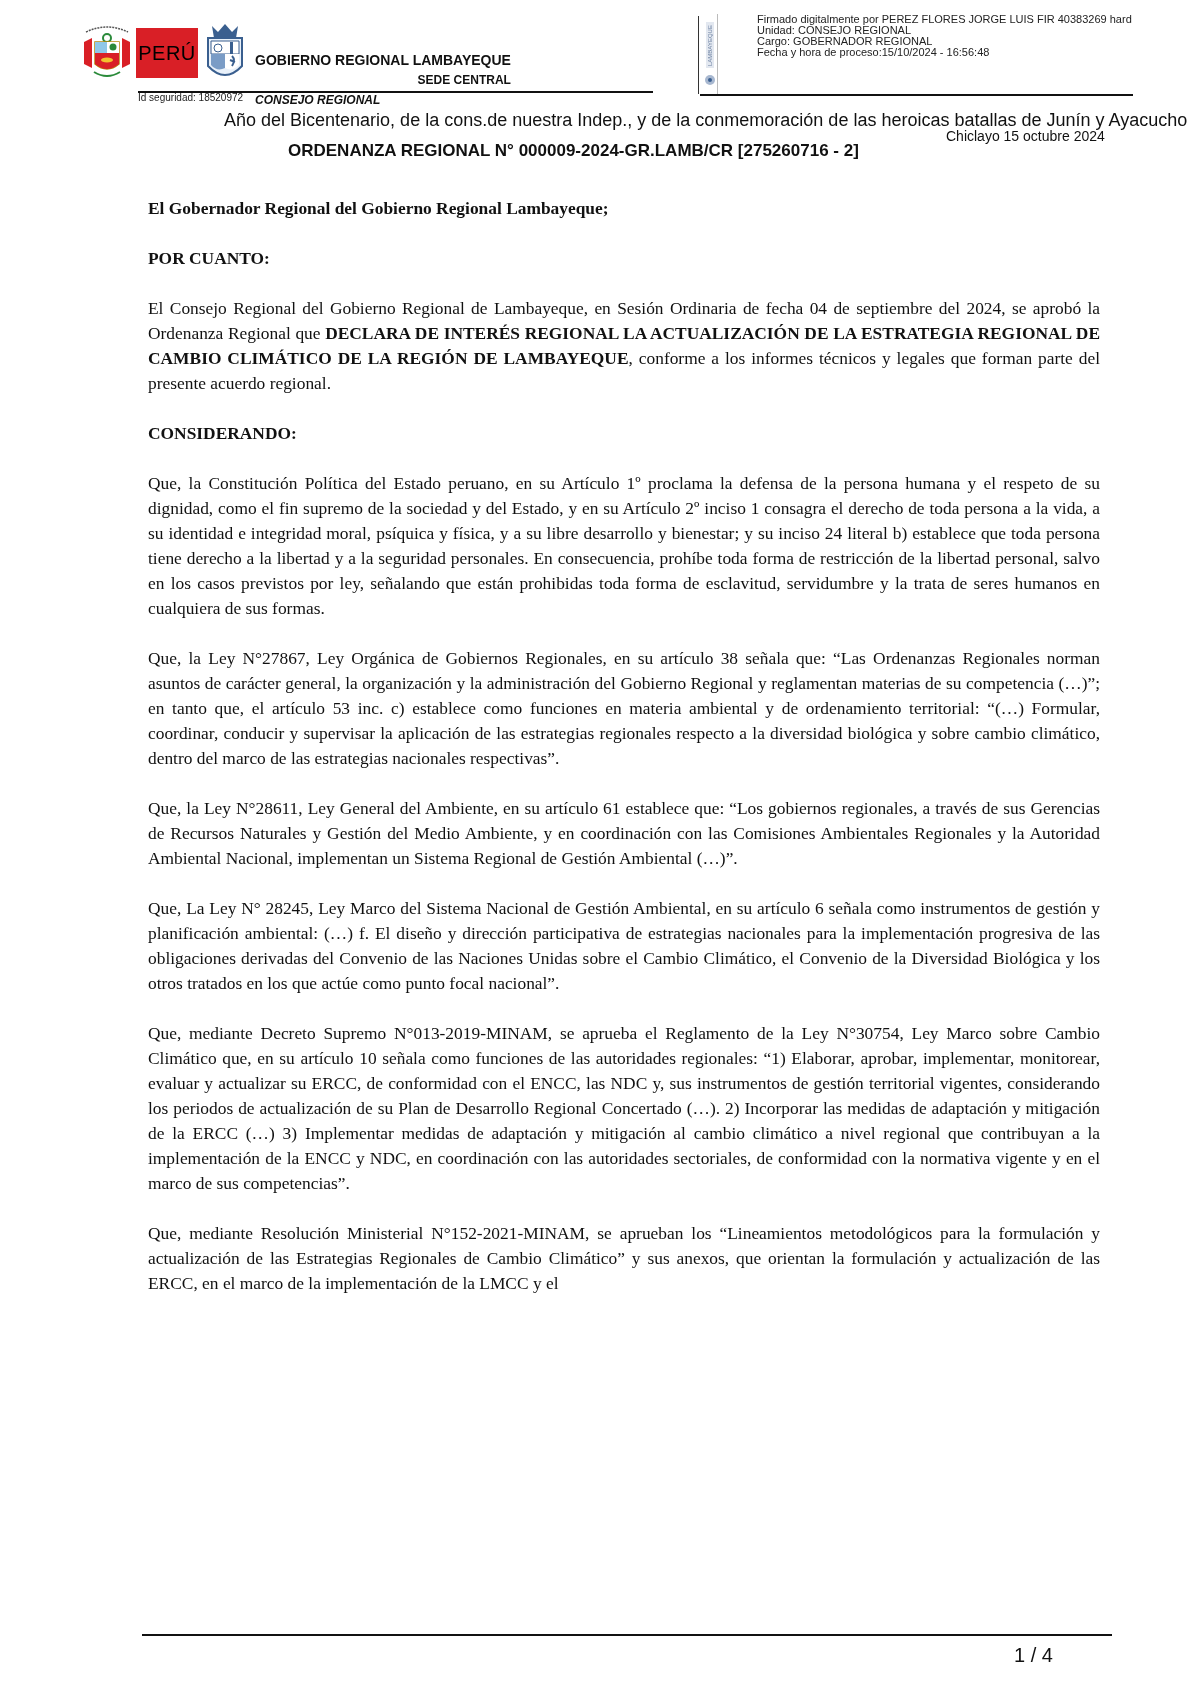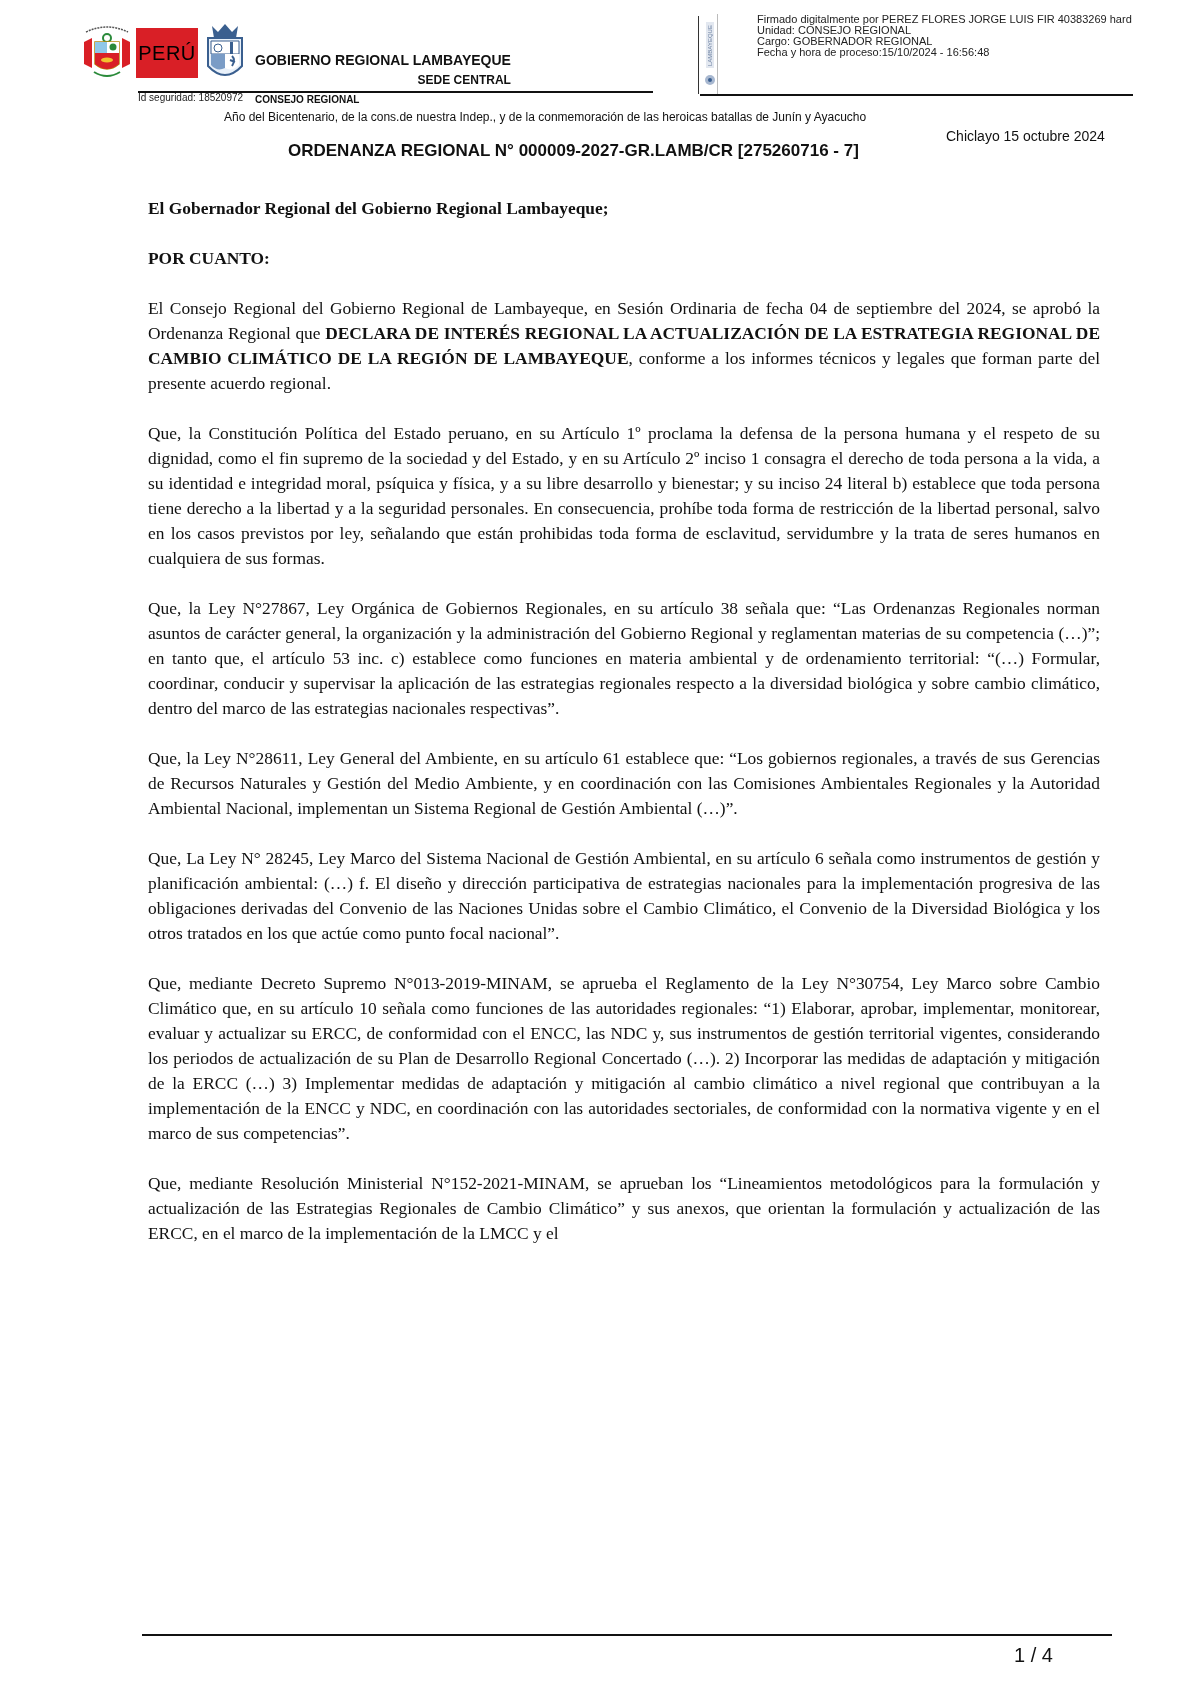--- a/index.html
+++ b/index.html
@@ -9,31 +9,31 @@
   }
   .abs { position: absolute; }
   
   .coat { left: 80px; top: 24px; width: 54px; height: 58px; }
   .peru-box { left: 136px; top: 28px; width: 62px; height: 50px; background: #d91f26; color: #000000;
     font-family: "Liberation Sans", sans-serif; font-size: 20px; display: flex; align-items: center; justify-content: center; letter-spacing: 0.5px; }
   .region-shield { left: 202px; top: 22px; width: 46px; height: 62px; }
   .hdr-text { left: 255px; top: 30px; font-weight: bold; color: #111; }
   .hdr-text .l1 { font-size: 14px; line-height: 20px; margin-top: 20px; }
   .hdr-text .l2 { font-size: 12px; line-height: 20px; text-align: right; }
-  .hdr-text .l3 { font-size: 10px; line-height: 20px; }
+  .hdr-text .l3 { font-size: 12px; line-height: 20px; font-style: italic; }
   .hdr-rule { left: 138px; top: 91px; width: 515px; height: 2px; background: #111; }
   .sec-id { left: 138px; top: 92px; font-size: 10px; color: #222; }
   
   .sig-vline { left: 698px; top: 16px; width: 1px; height: 78px; background: #333; }
   .sig-vline2 { left: 717px; top: 14px; width: 1px; height: 80px; background: #bbb; }
   .sig-logo { left: 704px; top: 20px; width: 12px; height: 70px; }
   .sig-text { left: 738px; top: 14px; font-size: 11px; line-height: 11px; color: #222; margin-left: 19px; }
   .sig-rule { left: 700px; top: 94px; width: 433px; height: 2px; background: #111; }
   
-  .motto { left: 224px; top: 110px; font-size: 12px; color: #111; }
+  .motto { left: 224px; top: 110px; font-size: 18px; color: #111; }
   .place-date { left: 946px; top: 128px; font-size: 14px; color: #111; }
   .doc-title { left: 288px; top: 141px; font-size: 17px; font-weight: bold; color: #111; }
   
   .body-text { left: 148px; top: 196px; width: 952px; font-size: 17.4px; line-height: 25px; color: #111; font-family: Liberation Serif, serif; }
   .body-text p { margin: 0 0 25px 0; text-align: justify; }
   .body-text .heading { font-weight: bold; }
   .body-text b { font-weight: bold; }
   
   .footer-rule { left: 142px; top: 1634px; width: 970px; height: 2px; background: #111; }
   .page-num { left: 1014px; top: 1644px; font-size: 20px; color: #111; }
@@ -93,26 +93,27 @@
 <div class="abs sig-text">
   <div>Firmado digitalmente  por PEREZ FLORES JORGE LUIS FIR 40383269 hard</div>
   <div>Unidad: CONSEJO REGIONAL</div>
   <div>Cargo: GOBERNADOR REGIONAL</div>
   <div>Fecha y hora de proceso:15/10/2024 - 16:56:48</div>
 </div>
 <div class="abs sig-rule"></div>
 
 <div class="abs motto">Año del Bicentenario, de la cons.de nuestra Indep., y de la conmemoración de las heroicas batallas de Junín y Ayacucho</div>
 <div class="abs place-date">Chiclayo 15 octubre 2024</div>
-<div class="abs doc-title">ORDENANZA REGIONAL N° 000009-2027-GR.LAMB/CR [275260716 - 7]</div>
+<div class="abs doc-title">ORDENANZA REGIONAL N° 000009-2024-GR.LAMB/CR [275260716 - 2]</div>
 
 <div class="abs body-text">
   <p class="heading">El Gobernador Regional del Gobierno Regional Lambayeque;</p>
   <p class="heading">POR CUANTO:</p>
   <p><span>El Consejo Regional del Gobierno Regional de Lambayeque, en Sesión Ordinaria de fecha 04 de septiembre del 2024, se aprobó la Ordenanza Regional que </span><b>DECLARA DE INTERÉS REGIONAL LA ACTUALIZACIÓN DE LA ESTRATEGIA REGIONAL DE CAMBIO CLIMÁTICO DE LA REGIÓN DE LAMBAYEQUE</b><span>, conforme a los informes técnicos y legales que forman parte del presente acuerdo regional.</span></p>
+  <p class="heading">CONSIDERANDO:</p>
   <p>Que, la Constitución Política del Estado peruano, en su Artículo 1º proclama la defensa de la persona humana y el respeto de su dignidad, como el fin supremo de la sociedad y del Estado, y en su Artículo 2º inciso 1 consagra el derecho de toda persona a la vida, a su identidad e integridad moral, psíquica y física, y a su libre desarrollo y bienestar; y su inciso 24 literal b) establece que toda persona tiene derecho a la libertad y a la seguridad personales. En consecuencia, prohíbe toda forma de restricción de la libertad personal, salvo en los casos previstos por ley, señalando que están prohibidas toda forma de esclavitud, servidumbre y la trata de seres humanos en cualquiera de sus formas.</p>
   <p>Que, la Ley N°27867, Ley Orgánica de Gobiernos Regionales, en su artículo 38 señala que: “Las Ordenanzas Regionales norman asuntos de carácter general, la organización y la administración del Gobierno Regional y reglamentan materias de su competencia (…)”; en tanto que, el artículo 53 inc. c) establece como funciones en materia ambiental y de ordenamiento territorial: “(…) Formular, coordinar, conducir y supervisar la aplicación de las estrategias regionales respecto a la diversidad biológica y sobre cambio climático, dentro del marco de las estrategias nacionales respectivas”.</p>
   <p>Que, la Ley N°28611, Ley General del Ambiente, en su artículo 61 establece que: “Los gobiernos regionales, a través de sus Gerencias de Recursos Naturales y Gestión del Medio Ambiente, y en coordinación con las Comisiones Ambientales Regionales y la Autoridad Ambiental Nacional, implementan un Sistema Regional de Gestión Ambiental (…)”.</p>
   <p>Que, La Ley N° 28245, Ley Marco del Sistema Nacional de Gestión Ambiental, en su artículo 6 señala como instrumentos de gestión y planificación ambiental: (…) f. El diseño y dirección participativa de estrategias nacionales para la implementación progresiva de las obligaciones derivadas del Convenio de las Naciones Unidas sobre el Cambio Climático, el Convenio de la Diversidad Biológica y los otros tratados en los que actúe como punto focal nacional”.</p>
   <p>Que, mediante Decreto Supremo N°013-2019-MINAM, se aprueba el Reglamento de la Ley N°30754, Ley Marco sobre Cambio Climático que, en su artículo 10 señala como funciones de las autoridades regionales: “1) Elaborar, aprobar, implementar, monitorear, evaluar y actualizar su ERCC, de conformidad con el ENCC, las NDC y, sus instrumentos de gestión territorial vigentes, considerando los periodos de actualización de su Plan de Desarrollo Regional Concertado (…). 2) Incorporar las medidas de adaptación y mitigación de la ERCC (…) 3) Implementar medidas de adaptación y mitigación al cambio climático a nivel regional que contribuyan a la implementación de la ENCC y NDC, en coordinación con las autoridades sectoriales, de conformidad con la normativa vigente y en el marco de sus competencias”.</p>
   <p>Que, mediante Resolución Ministerial N°152-2021-MINAM, se aprueban los “Lineamientos metodológicos para la formulación y actualización de las Estrategias Regionales de Cambio Climático” y sus anexos, que orientan la formulación y actualización de las ERCC, en el marco de la implementación de la LMCC y el</p>
 </div>
 
 <div class="abs footer-rule"></div>
 <div class="abs page-num">1 / 4</div>

